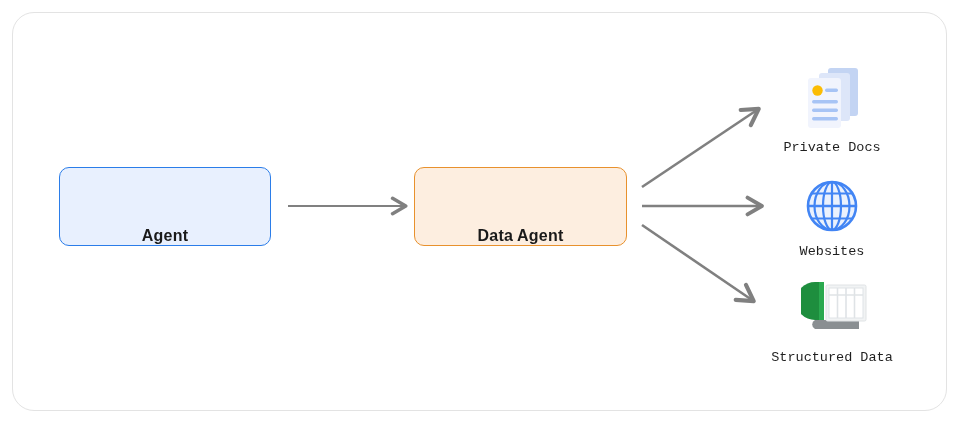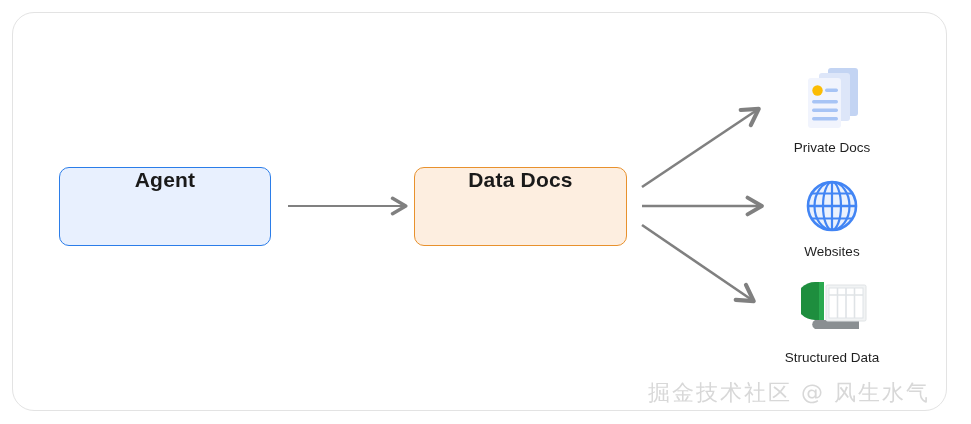--- a/index.html
+++ b/index.html
@@ -32,23 +32,23 @@
     box-sizing: border-box;
     background: #ffffff;
   }
 
   
   .node {
     position: absolute;
     box-sizing: border-box;
     border-radius: 10px;
     display: flex;
-    align-items: flex-start;
+    align-items: flex-end;
     justify-content: center;
-    font-size: 21px;
+    font-size: 16px;
     font-weight: 600;
     letter-spacing: .2px;
     color: #1a1a1a;
   }
   .node-agent {
     left: 59px;
     top: 167px;
     width: 212px;
     height: 79px;
     background: #e8f0fe;
@@ -79,20 +79,21 @@
     flex-direction: column;
     align-items: center;
     width: 160px;
   }
   .endpoint .ep-label {
     margin-top: 6px;
     font-size: 13.5px;
     color: #1f1f1f;
     font-weight: 500;
     white-space: nowrap;
+    font-family: Liberation Mono, monospace;
   }
   .ep-docs    { left: 752px; top: 62px; }
   .ep-web     { left: 752px; top: 178px; justify-content: flex-end; }
   .ep-struct  { left: 752px; top: 276px; gap: 8px; }
 
   .icon-box {
     width: 76px;
     height: 72px;
     position: relative;
   }
@@ -120,21 +121,21 @@
 
 <div class="canvas">
 
   <div class="frame"></div>
 
   <div class="node node-agent">
     <span>Agent</span>
   </div>
 
   <div class="node node-datastore">
-    <span>Data Docs</span>
+    <span>Data Agent</span>
   </div>
 
   <svg class="arrows" viewBox="0 0 971 424">
     <defs>
       <marker id="ah" markerWidth="9" markerHeight="9" refX="6.2" refY="4.5" orient="auto" markerUnits="strokeWidth">
         <path d="M1,1 L7,4.5 L1,8" fill="none" stroke="#808080" stroke-width="1.6" stroke-linecap="round" stroke-linejoin="round"></path>
       </marker>
     </defs>
 
     <line x1="288" y1="206" x2="404" y2="206" stroke="#808080" stroke-width="2.2" marker-end="url(#ah)"></line>
@@ -199,15 +200,14 @@
         <line x1="28" y1="19" x2="62" y2="19" stroke="#dfe3e6" stroke-width="1.6"></line>
 
         <line x1="36.5" y1="12" x2="36.5" y2="42" stroke="#dfe3e6" stroke-width="1.6"></line>
         <line x1="45" y1="12" x2="45" y2="42" stroke="#dfe3e6" stroke-width="1.6"></line>
         <line x1="53.5" y1="12" x2="53.5" y2="42" stroke="#dfe3e6" stroke-width="1.6"></line>
       </svg>
     </div>
     <span class="ep-label">Structured Data</span>
   </div>
 
-  <div class="watermark">掘金技术社区 @ 风生水气</div>
 
 </div>
 
 </body></html>

